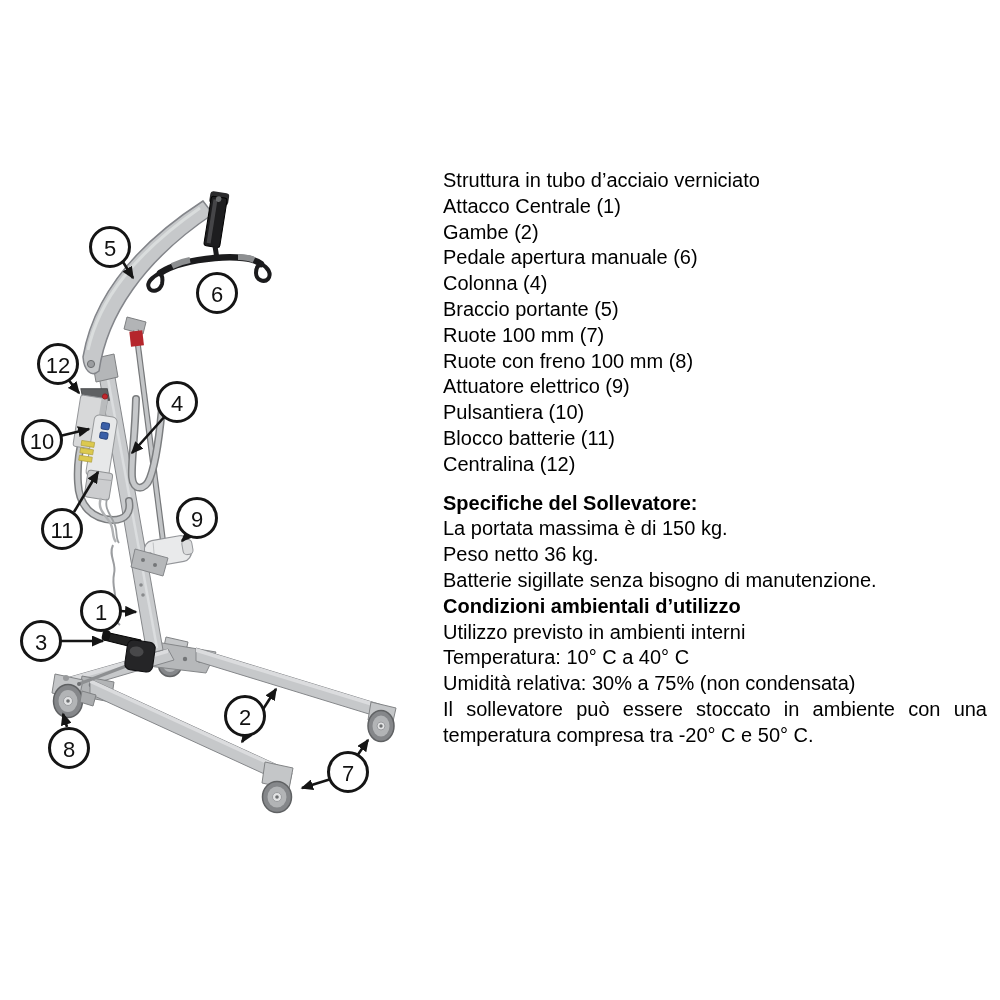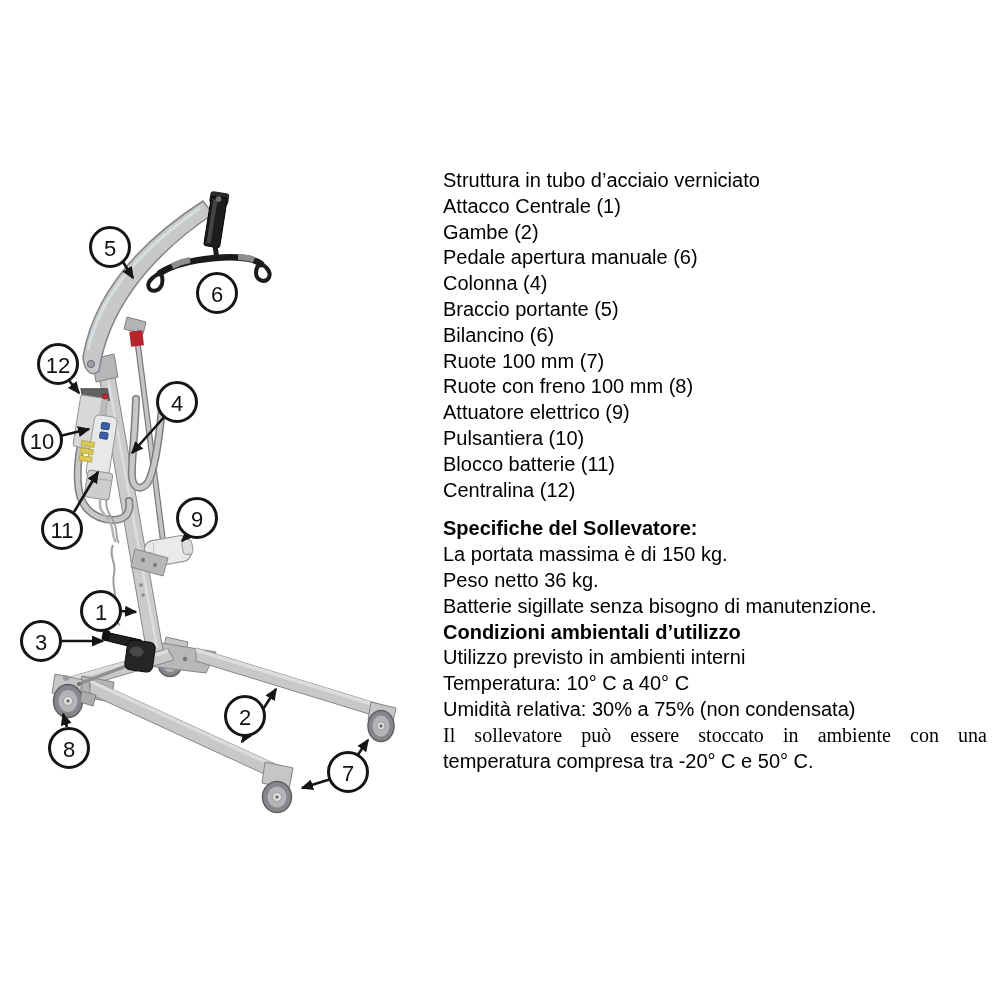--- a/index.html
+++ b/index.html
@@ -4,21 +4,21 @@
 <style>
   html,body{margin:0;padding:0;background:#ffffff;}
   #canvas{position:relative;width:1000px;height:1000px;background:#ffffff;overflow:hidden;
           font-family:"Liberation Sans",sans-serif;}
   #figure{position:absolute;left:0;top:0;}
   .textcol{position:absolute;left:443px;top:168px;width:544px;color:#000000;
            font-size:20px;line-height:25.8px;font-family:"Liberation Sans",sans-serif;}
   .textcol div{white-space:nowrap;}
   .specs{margin-top:13px;}
   .bold{font-weight:700;}
-  .justify{text-align:justify;text-align-last:justify;white-space:normal !important;font-family:Liberation Serif, serif;}
+  .justify{text-align:justify;text-align-last:justify;white-space:normal !important;}
   svg text.cnum{font-family:"Liberation Sans",sans-serif;font-size:22px;fill:#111;}
 </style>
 </head>
 <body>
 
 <div id="canvas">
 
   <svg id="figure" width="430" height="860" viewBox="0 0 430 860">
     <defs>
       <marker id="ah" markerUnits="userSpaceOnUse" markerWidth="13" markerHeight="11" refX="11" refY="5.5" orient="auto-start-reverse">
@@ -242,21 +242,20 @@
   </svg>
 
   <div class="textcol">
     <div class="parts">
       <div>Struttura in tubo d’acciaio verniciato</div>
       <div>Attacco Centrale (1)</div>
       <div>Gambe (2)</div>
       <div>Pedale apertura manuale (6)</div>
       <div>Colonna (4)</div>
       <div>Braccio portante (5)</div>
-      <div>Bilancino (6)</div>
       <div>Ruote 100 mm (7)</div>
       <div>Ruote con freno 100 mm (8)</div>
       <div>Attuatore elettrico (9)</div>
       <div>Pulsantiera (10)</div>
       <div>Blocco batterie (11)</div>
       <div>Centralina (12)</div>
     </div>
 
     <div class="specs">
       <div class="bold">Specifiche del Sollevatore:</div>

